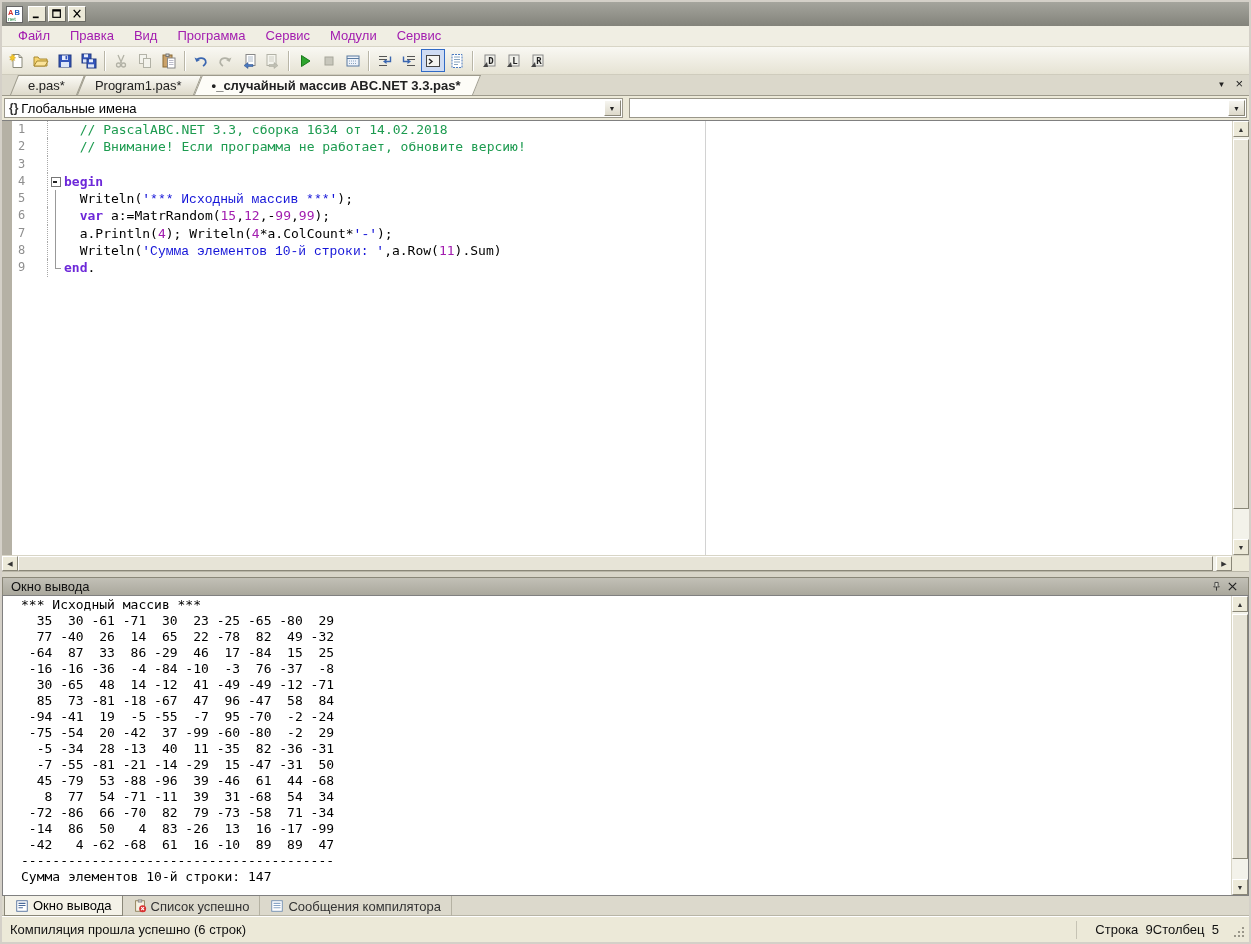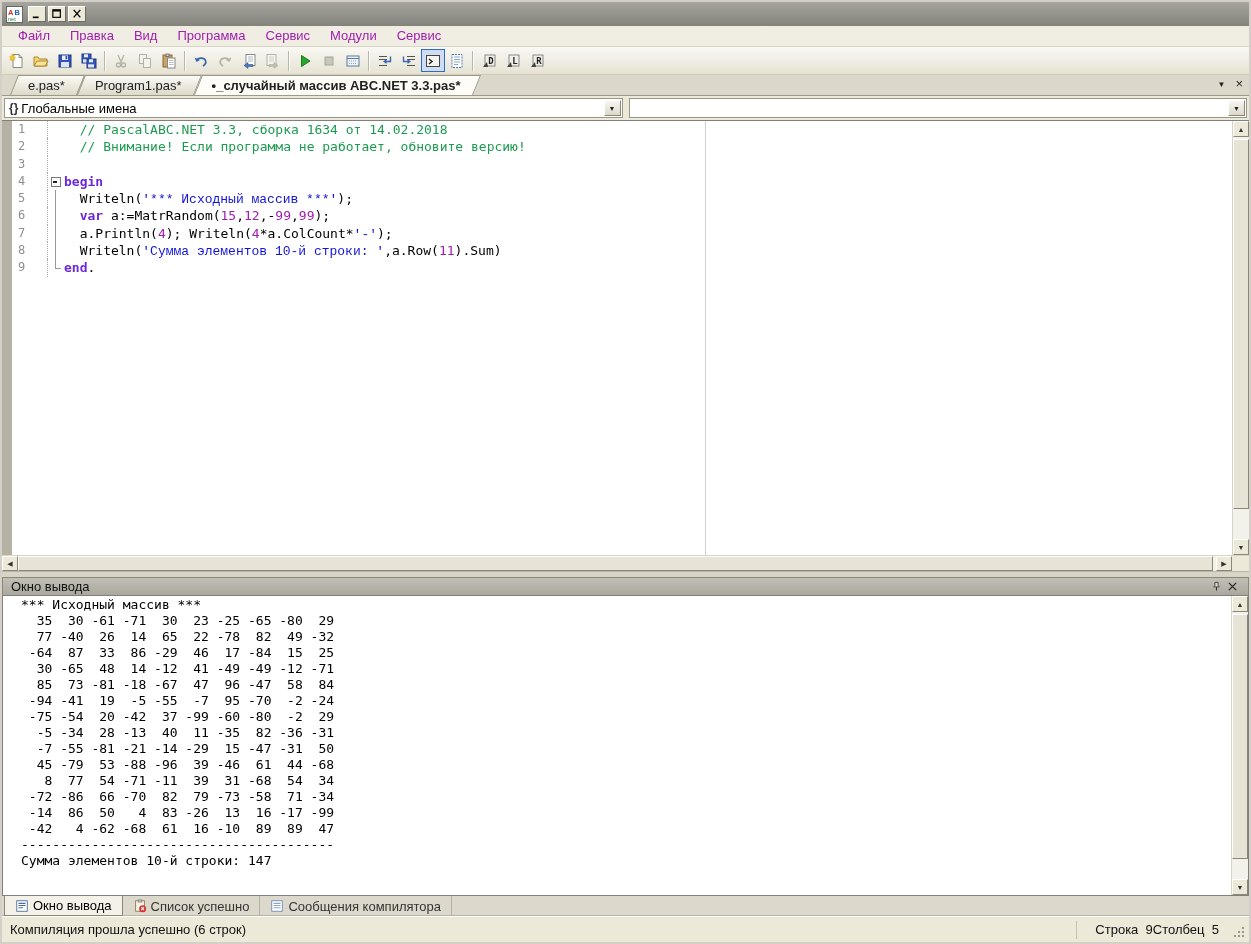--- a/index.html
+++ b/index.html
@@ -402,20 +402,21 @@
         <path d="M3.5 3.5l9 9M12.5 3.5l-9 9" stroke="#222" stroke-width="1.5"></path>
       </svg>
     </span>
   </div>
   <div class="out-body-wrap">
     <div class="out-body" id="outlines">
         <div class="out-line">*** Исходный массив ***</div>
         <div class="out-line">  35  30 -61 -71  30  23 -25 -65 -80  29</div>
         <div class="out-line">  77 -40  26  14  65  22 -78  82  49 -32</div>
         <div class="out-line"> -64  87  33  86 -29  46  17 -84  15  25</div>
+        <div class="out-line"> -16 -16 -36  -4 -84 -10  -3  76 -37  -8</div>
         <div class="out-line">  30 -65  48  14 -12  41 -49 -49 -12 -71</div>
         <div class="out-line">  85  73 -81 -18 -67  47  96 -47  58  84</div>
         <div class="out-line"> -94 -41  19  -5 -55  -7  95 -70  -2 -24</div>
         <div class="out-line"> -75 -54  20 -42  37 -99 -60 -80  -2  29</div>
         <div class="out-line">  -5 -34  28 -13  40  11 -35  82 -36 -31</div>
         <div class="out-line">  -7 -55 -81 -21 -14 -29  15 -47 -31  50</div>
         <div class="out-line">  45 -79  53 -88 -96  39 -46  61  44 -68</div>
         <div class="out-line">   8  77  54 -71 -11  39  31 -68  54  34</div>
         <div class="out-line"> -72 -86  66 -70  82  79 -73 -58  71 -34</div>
         <div class="out-line"> -14  86  50   4  83 -26  13  16 -17 -99</div>

